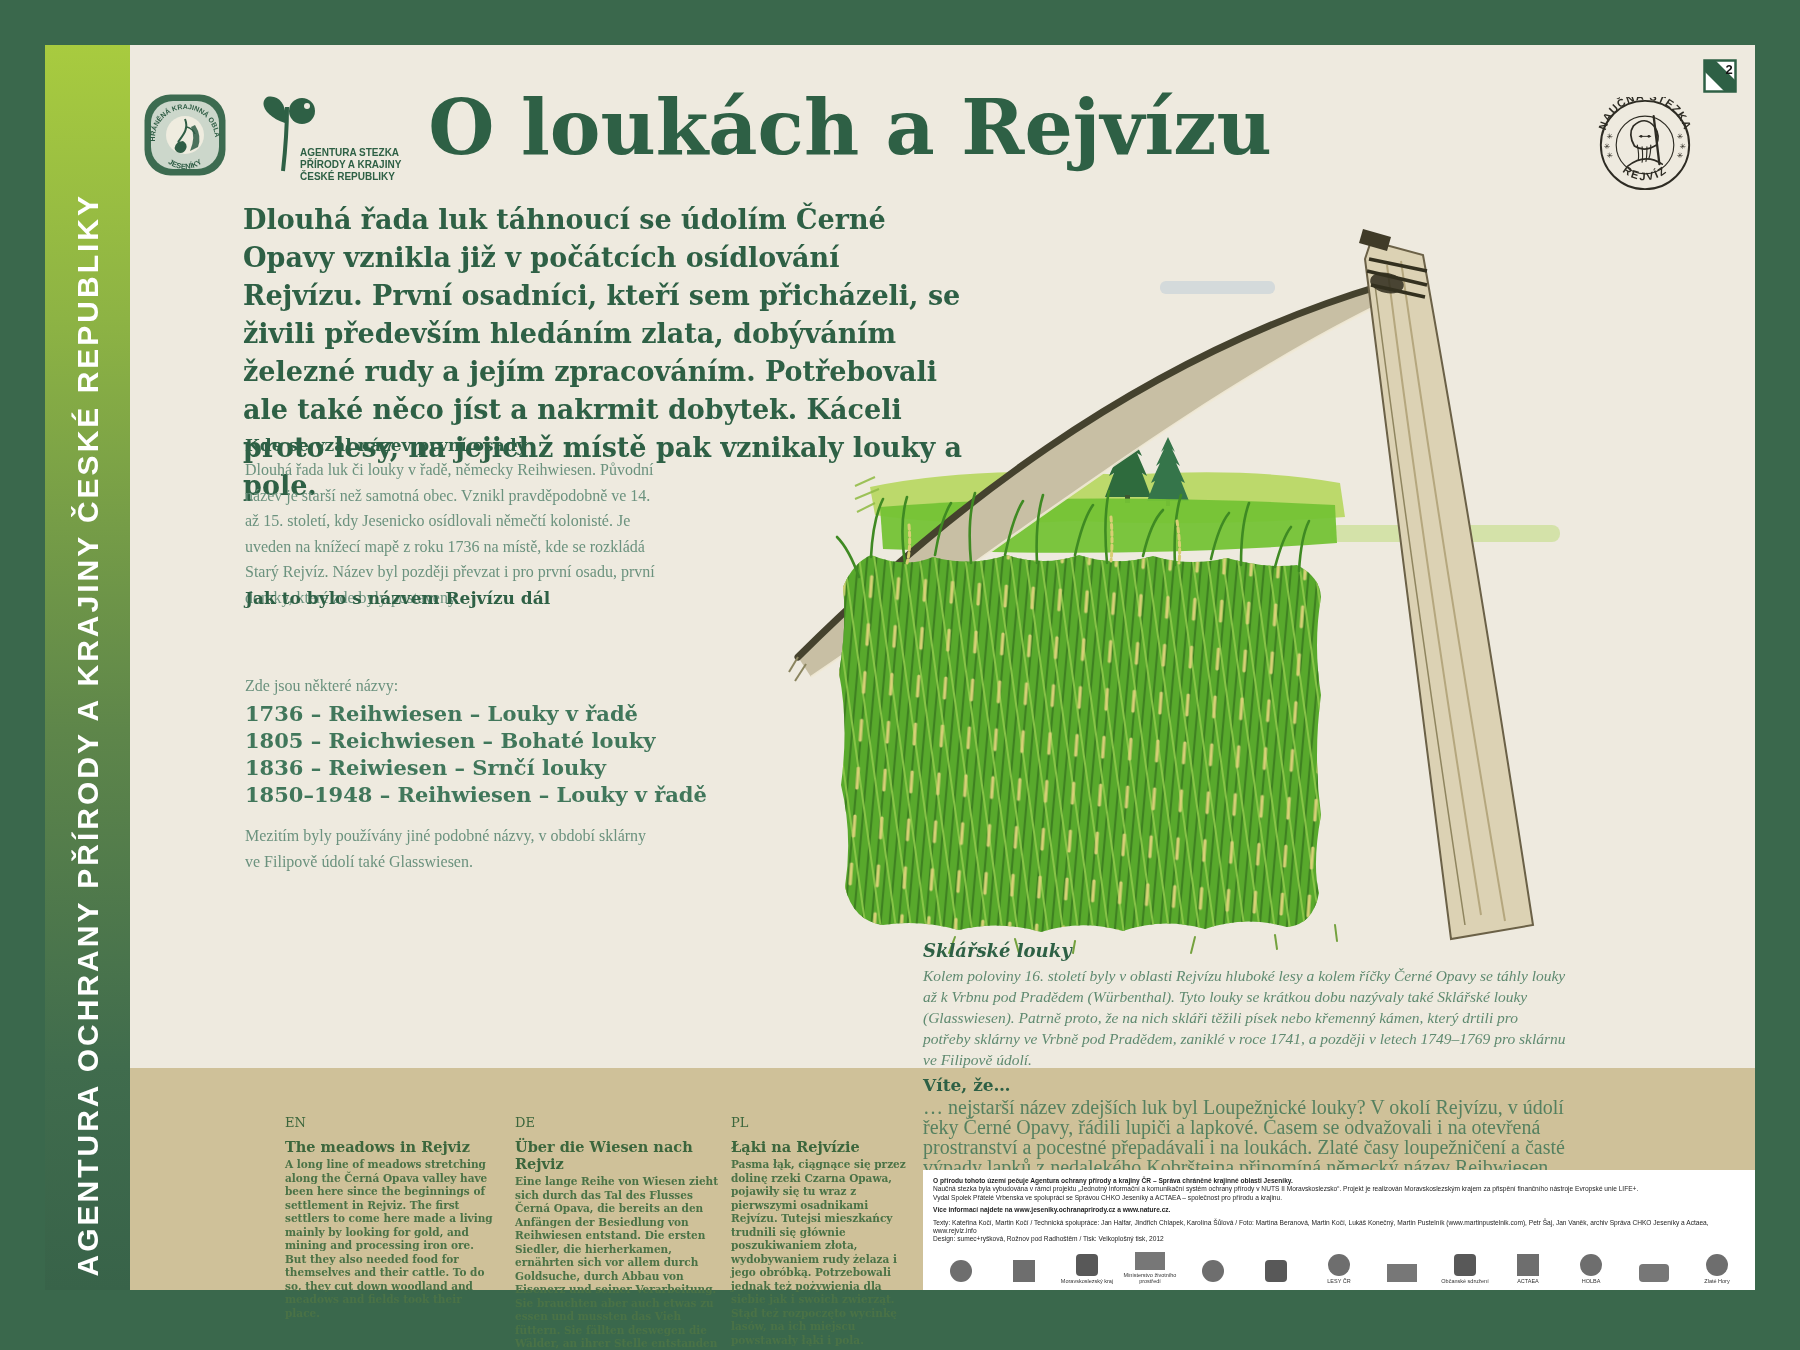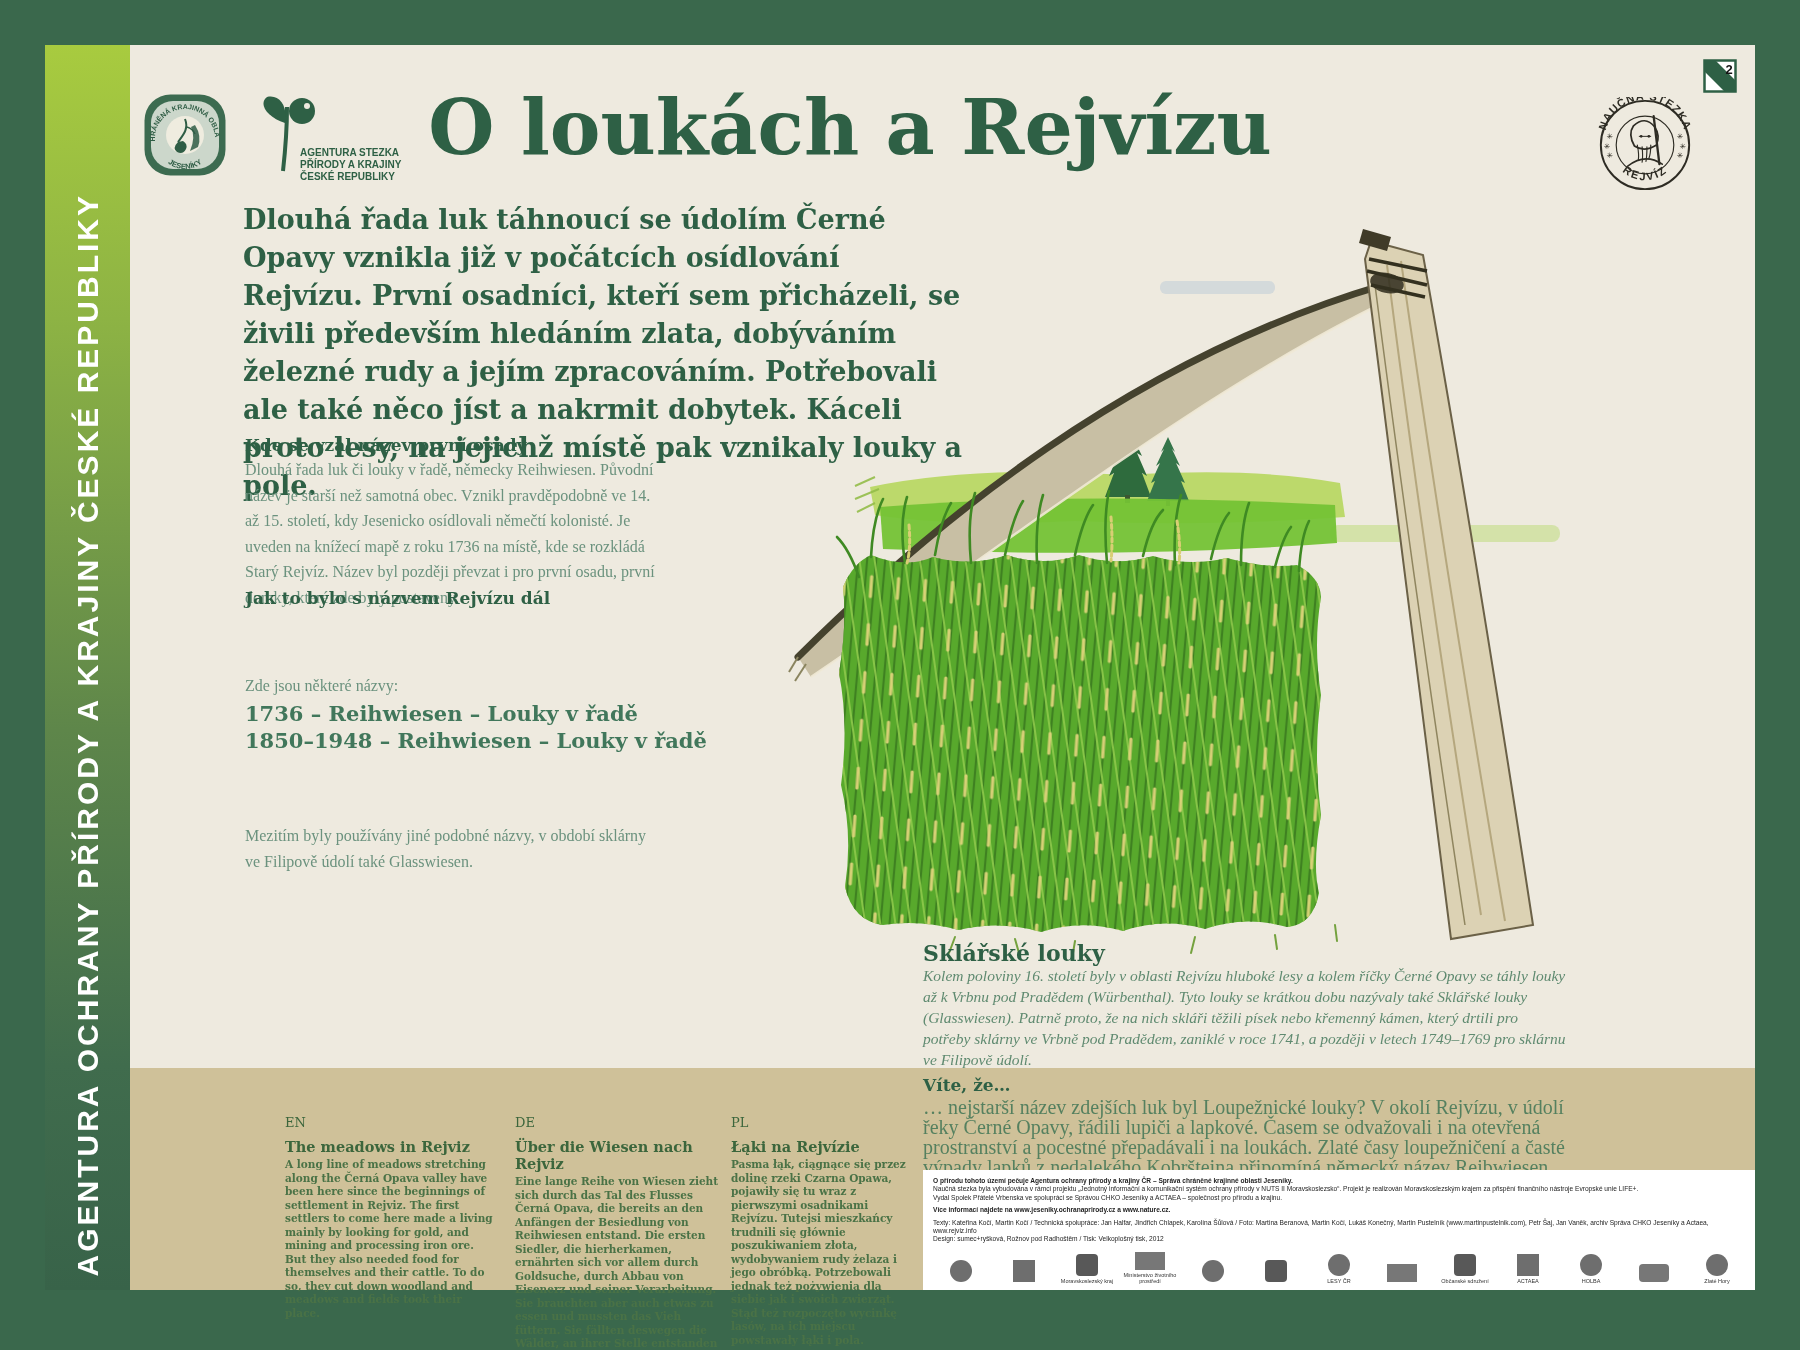--- a/index.html
+++ b/index.html
@@ -25,21 +25,21 @@
 
   .sec-head{position:absolute;font-family:"DejaVu Serif",serif;font-weight:bold;
             font-size:17px;color:#2e6045;}
   .bodytxt{position:absolute;font-size:16px;line-height:25.5px;color:#6b927e;width:415px;}
   .name-item{font-family:"DejaVu Serif",serif;font-weight:bold;font-size:21px;
              line-height:27px;color:#41775b;}
   .names{position:absolute;left:200px;top:655px;}
   .names-intro{position:absolute;left:200px;top:632px;font-size:16px;color:#6b927e;}
 
   .sklar-head{position:absolute;left:878px;top:895px;font-family:"DejaVu Serif",serif;
-              font-weight:bold;font-size:22px;color:#2e6045;}
+              font-weight:bold;font-style:italic;font-size:18px;color:#2e6045;}
   .sklar-body{position:absolute;left:878px;top:920px;width:645px;font-style:italic;
               font-size:15.5px;line-height:21px;color:#5f8a70;}
 
   
   .tanband{position:absolute;left:85px;right:0;bottom:0;height:222px;background:#cfc199;}
 
   .vite-head{position:absolute;left:878px;top:1030px;font-family:"DejaVu Serif",serif;
              font-weight:bold;font-size:17px;color:#2e6045;}
   .vite-body{position:absolute;left:878px;top:1052px;width:648px;
              font-size:20px;line-height:20px;color:#55805f;}
@@ -259,20 +259,22 @@
     </svg>
 
     <div class="sec-head" style="left:200px;top:390px">Kde se vzal název první osady</div>
     <div class="bodytxt" style="left:200px;top:412px">Dlouhá řada luk či louky v řadě, německy Reihwiesen. Původní název je starší než samotná obec. Vznikl pravděpodobně ve 14. až 15. století, kdy Jesenicko osídlovali němečtí kolonisté. Je uveden na knížecí mapě z roku 1736 na místě, kde se rozkládá Starý Rejvíz. Název byl později převzat i pro první osadu, první domky, které zde byly postaveny.</div>
 
     <div class="sec-head" style="left:200px;top:543px">Jak to bylo s názvem Rejvízu dál</div>
 
     <div class="names-intro">Zde jsou některé názvy:</div>
     <div class="names">
       <div class="name-item">1736 – Reihwiesen – Louky v řadě</div>
+      <div class="name-item">1805 – Reichwiesen – Bohaté louky</div>
+      <div class="name-item">1836 – Reiwiesen – Srnčí louky</div>
       <div class="name-item">1850–1948 – Reihwiesen – Louky v řadě</div>
     </div>
 
     <div class="bodytxt" style="left:200px;top:778px">Mezitím byly používány jiné podobné názvy, v období sklárny ve Filipově údolí také Glasswiesen.</div>
 
     <div class="sklar-head">Sklářské louky</div>
     <div class="sklar-body">Kolem poloviny 16. století byly v oblasti Rejvízu hluboké lesy a kolem říčky Černé Opavy se táhly louky až k Vrbnu pod Pradědem (Würbenthal). Tyto louky se krátkou dobu nazývaly také Sklářské louky (Glasswiesen). Patrně proto, že na nich skláři těžili písek nebo křemenný kámen, který drtili pro potřeby sklárny ve Vrbně pod Pradědem, zaniklé v roce 1741, a později v letech 1749–1769 pro sklárnu ve Filipově údolí.</div>
 
     <div class="tanband"></div>
 

